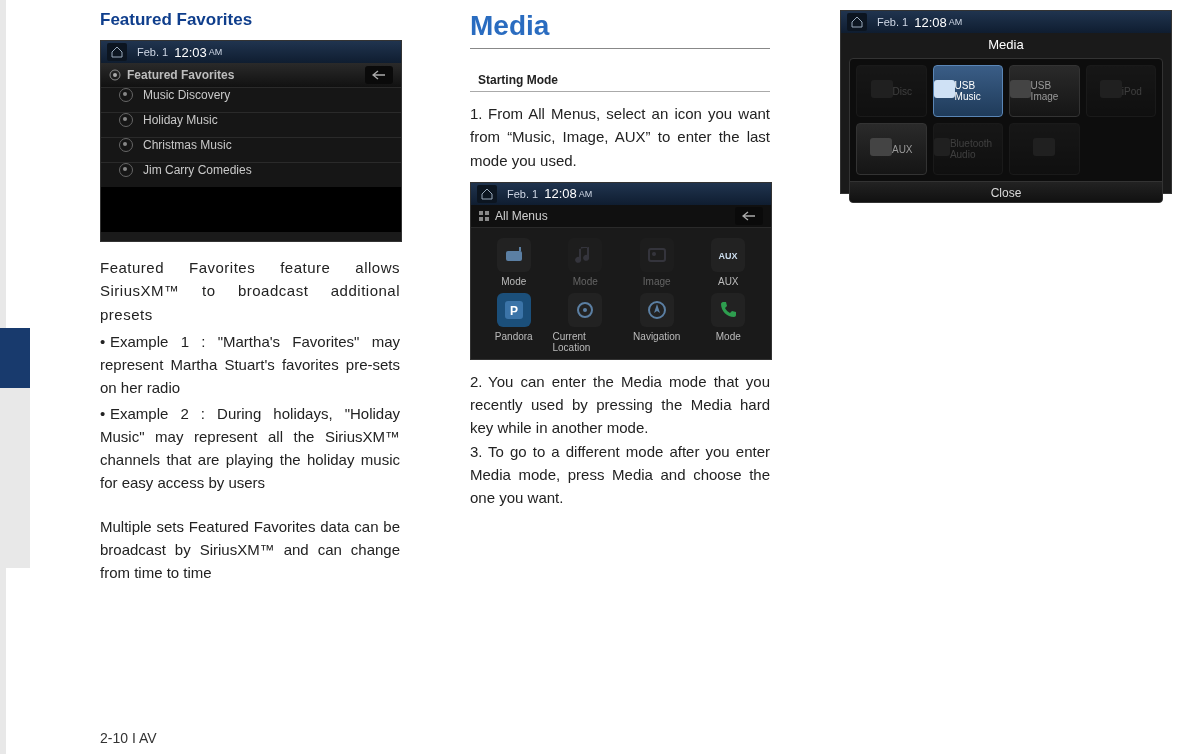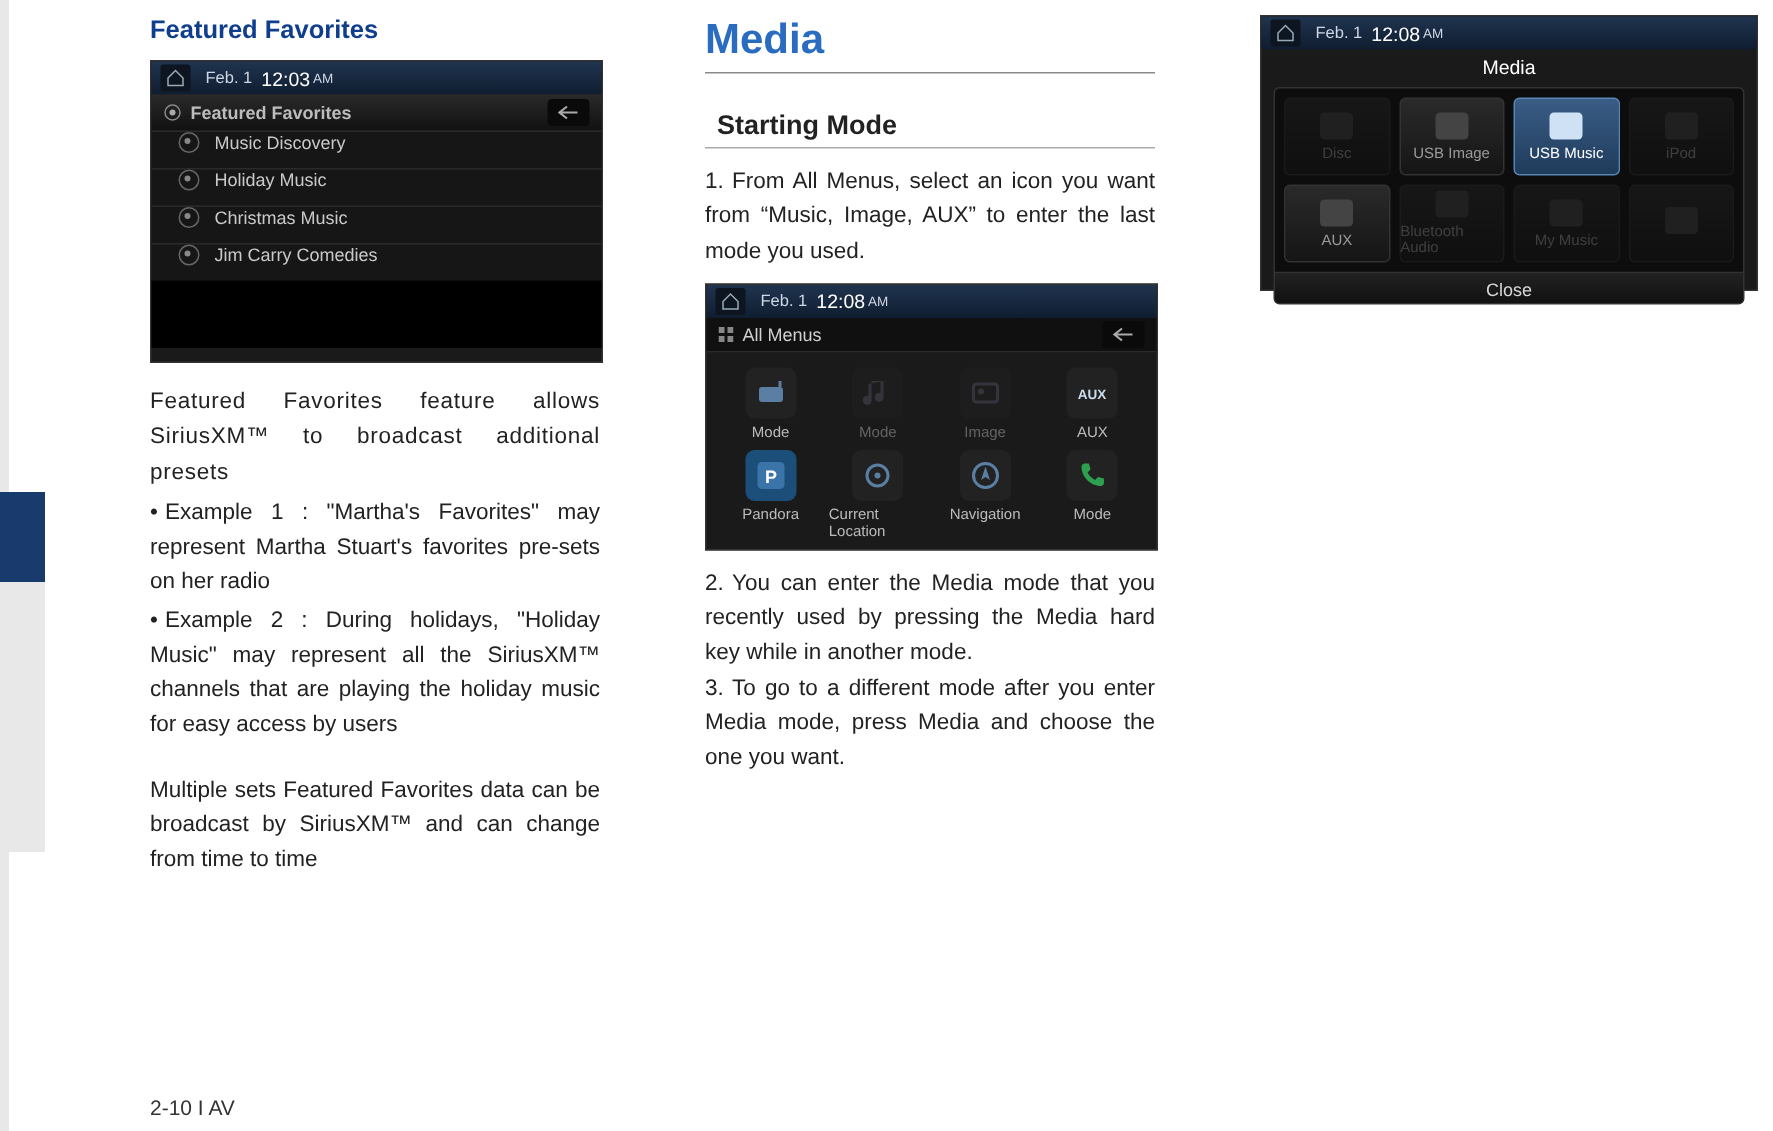--- a/index.html
+++ b/index.html
@@ -44,21 +44,21 @@
   .h-media {
     color: #2a6cc0;
     font-weight: bold;
     font-size: 28px;
     margin: 0 0 14px 0;
     border-bottom: 1px solid #888;
     padding-bottom: 6px;
   }
   .h-start {
     font-weight: bold;
-    font-size: 18px;
+    font-size: 12px;
     margin: 20px 0 10px 0;
     border-bottom: 1px solid #aaa;
     padding: 4px 0 4px 8px;
   }
 
   .body-text { line-height: 1.55; margin: 14px 0 4px 0; text-align: justify;}
   .bullet { line-height:1.55; margin: 2px 0 2px 0; text-align: justify;}
   .bullet .dot { display:inline-block; width: 10px; }
   .numlist { line-height: 1.55; text-align: justify;}
   .numlist .n { display:inline-block; width: 18px; }
@@ -151,21 +151,21 @@
   .md .panel {
     margin: 4px 8px 0 8px;
     background:#0d0d0d; border:1px solid #333; border-radius:4px;
     padding: 6px;
   }
   .md .grid {
     display:grid; grid-template-columns: repeat(4,1fr); gap:6px;
   }
   .md .tile {
     height:50px; border-radius:4px; background:linear-gradient(#2a2a2a,#151515);
-    display:flex;flex-direction:column;align-items:center;justify-content:center;
+    display:flex;flex-direction:row;align-items:center;justify-content:center;
     font-size:10px; color:#9a9a9a; border:1px solid #333;
   }
   .md .tile.sel { background:linear-gradient(#3a5d86,#1f3b5a); color:#fff; border-color:#5a86b6;}
   .md .tile.dim { opacity:0.35; }
   .md .tic { width:22px;height:18px;margin-bottom:4px;background:#444;border-radius:3px;}
   .md .tile.sel .tic{ background:#cfe1f5;}
   .md .close {
     text-align:center; font-size:12px; color:#d8d8d8; padding:4px 0 2px 0;
     background:linear-gradient(#222,#111); border-top:1px solid #333;
     margin:6px -6px -6px -6px; border-radius:0 0 4px 4px;
@@ -367,43 +367,39 @@
         <span class="clock">12:08</span>
         <span class="ampm">AM</span>
       </div>
       <div class="title">Media</div>
       <div class="panel">
         <div class="grid" id="mdgrid">
             <div class="tile dim">
               <div class="tic"></div>
               <span>Disc</span>
             </div>
+            <div class="tile sel">
+              <div class="tic"></div>
+              <span>USB Music</span>
+            </div>
             <div class="tile ">
               <div class="tic"></div>
               <span>USB Image</span>
             </div>
-            <div class="tile sel">
-              <div class="tic"></div>
-              <span>USB Music</span>
-            </div>
             <div class="tile dim">
               <div class="tic"></div>
               <span>iPod</span>
             </div>
             <div class="tile ">
               <div class="tic"></div>
               <span>AUX</span>
             </div>
             <div class="tile dim">
               <div class="tic"></div>
               <span>Bluetooth Audio</span>
-            </div>
-            <div class="tile dim">
-              <div class="tic"></div>
-              <span>My Music</span>
             </div>
             <div class="tile dim">
               <div class="tic"></div>
               <span></span>
             </div>
           </div>
         <div class="close">Close</div>
       </div>
     </div>
   </div>

